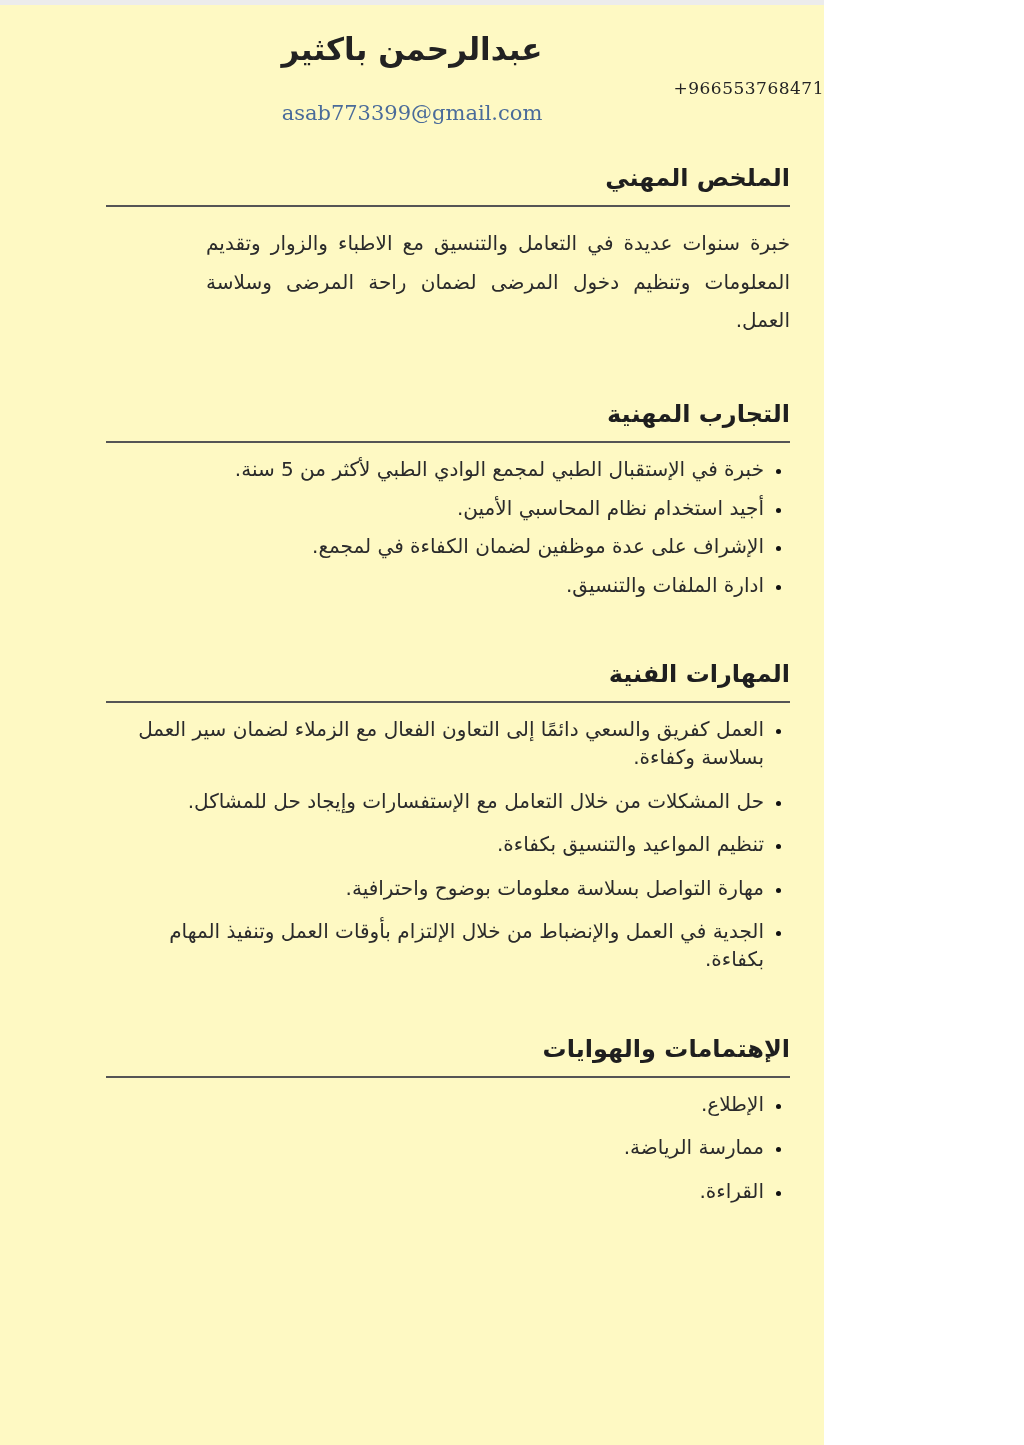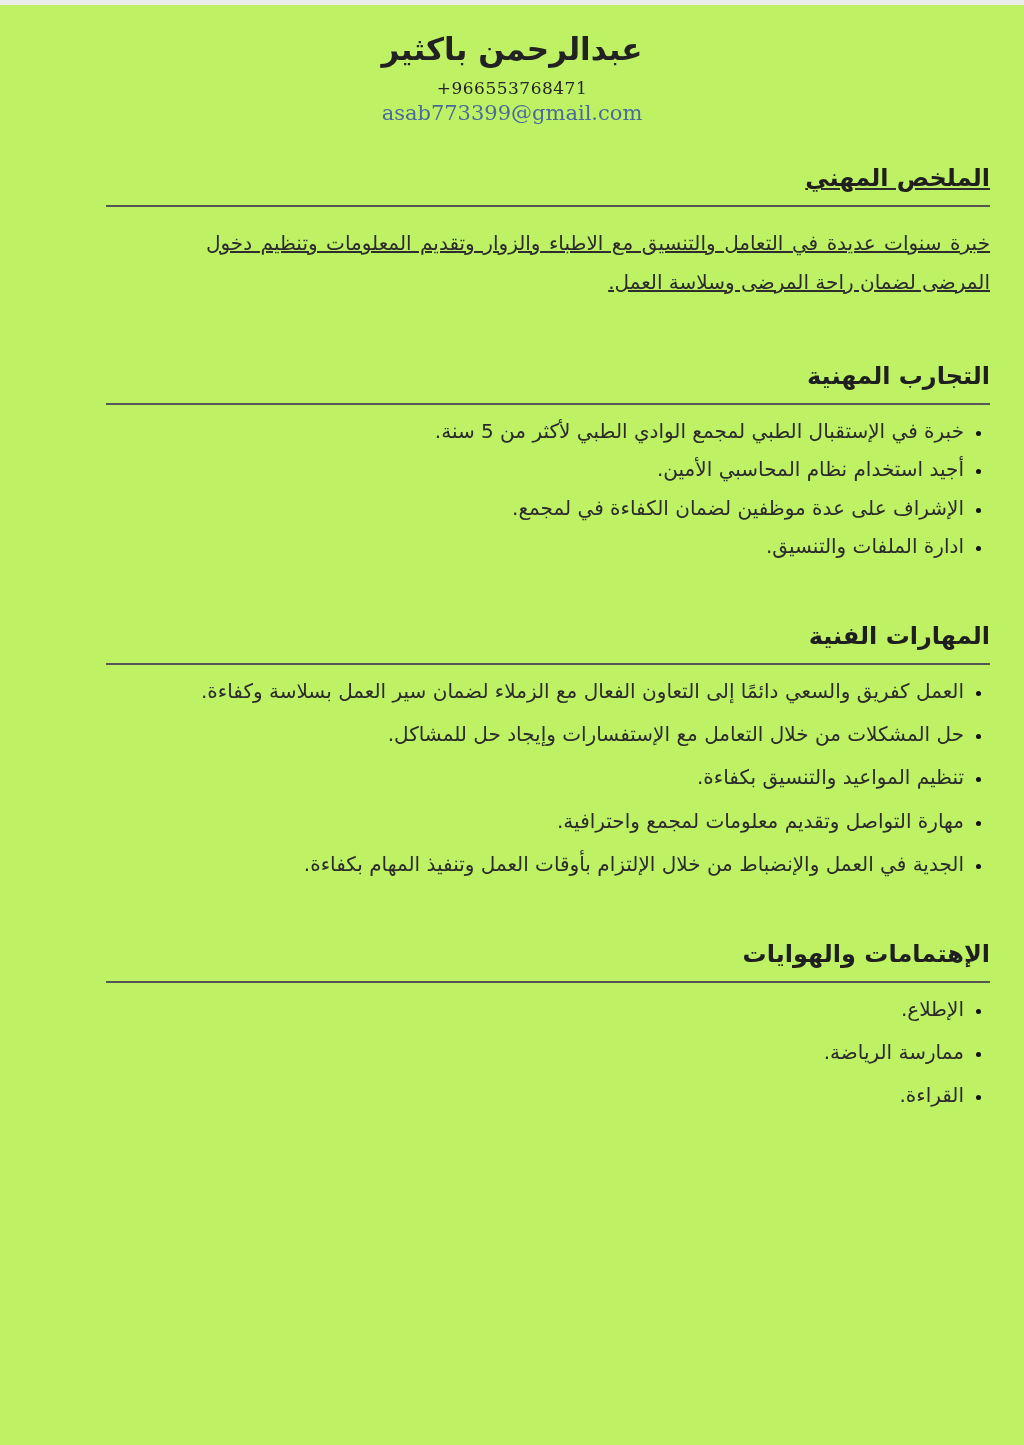--- a/index.html
+++ b/index.html
@@ -4,57 +4,58 @@
 <style>
   * { margin: 0; padding: 0; box-sizing: border-box; }
   html, body { background: #ffffff; }
   body {
     width: 1024px;
     height: 1445px;
     font-family: "DejaVu Sans", sans-serif;
     color: #2e2e2e;
     overflow: hidden;
   }
-  .page { width: 1024px; height: 1445px; background: #bef264; position: relative; }
+  .page { width: 824px; height: 1445px; background: #fef9c3; position: relative; }
   .top-strip { height: 5px; width: 100%; background: #ececec; }
 
   
   .doc-header { text-align: center; padding-top: 24px; }
   .candidate-name {
     font-size: 31px;
     font-weight: bold;
     direction: rtl;
     line-height: 1.3;
     color: #222;
   }
   .phone {
     font-family: "DejaVu Serif", serif;
     font-size: 17px;
     margin-top: 9px;
     color: #252525;
     direction: ltr;
     letter-spacing: 0.5px;
+    text-align: right;
   }
   .email {
     display: inline-block;
     font-family: "DejaVu Serif", serif;
     font-size: 21px;
     margin-top: 3px;
     color: #4a6b9a;
     text-decoration: none;
     direction: ltr;
   }
 
   
   .content {
     direction: rtl;
     margin: 38px 34px 0 106px; 
   }
   section { margin-top: 60px; }
-  section:first-child { margin-top: 0; text-decoration: underline; }
+  section:first-child { margin-top: 0; }
   .section-title {
     font-size: 24px;
     font-weight: bold;
     text-align: right;
     color: #1f1f1f;
     line-height: 1.25;
   }
   .rule {
     margin-top: 12px;
     height: 0;
@@ -116,21 +117,21 @@
       </ul>
     </section>
 
     <section>
       <h2 class="section-title">المهارات الفنية</h2>
       <div class="rule"></div>
       <ul class="bullets spaced">
         <li>العمل كفريق والسعي دائمًا إلى التعاون الفعال مع الزملاء لضمان سير العمل بسلاسة وكفاءة.</li>
         <li>حل المشكلات من خلال التعامل مع الإستفسارات وإيجاد حل للمشاكل.</li>
         <li>تنظيم المواعيد والتنسيق بكفاءة.</li>
-        <li>مهارة التواصل وتقديم معلومات لمجمع واحترافية.</li>
+        <li>مهارة التواصل بسلاسة معلومات بوضوح واحترافية.</li>
         <li>الجدية في العمل والإنضباط من خلال الإلتزام بأوقات العمل وتنفيذ المهام بكفاءة.</li>
       </ul>
     </section>
 
     <section>
       <h2 class="section-title">الإهتمامات والهوايات</h2>
       <div class="rule"></div>
       <ul class="bullets spaced">
         <li>الإطلاع.</li>
         <li>ممارسة الرياضة.</li>

